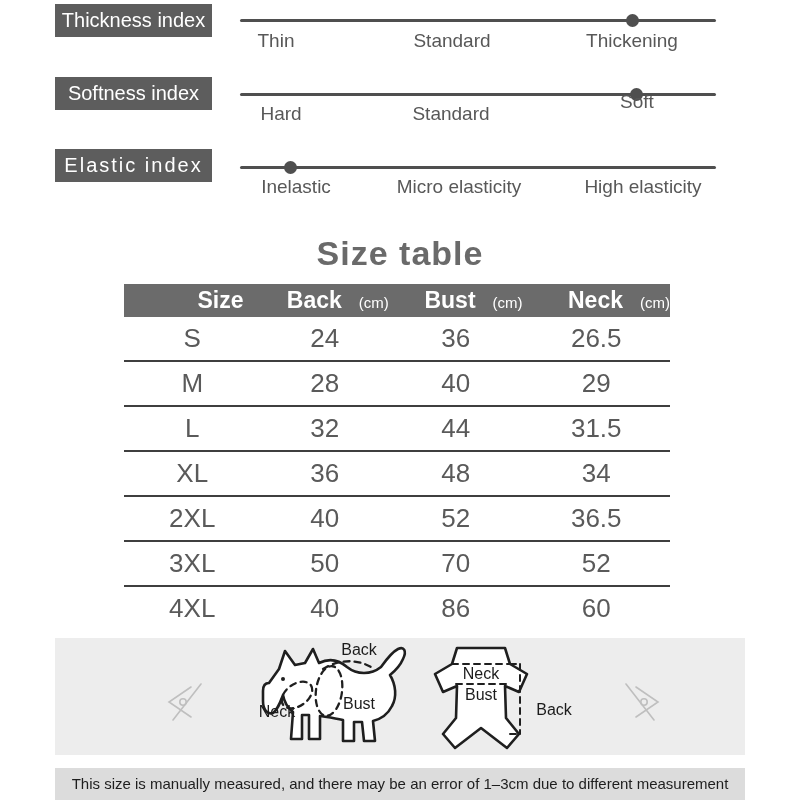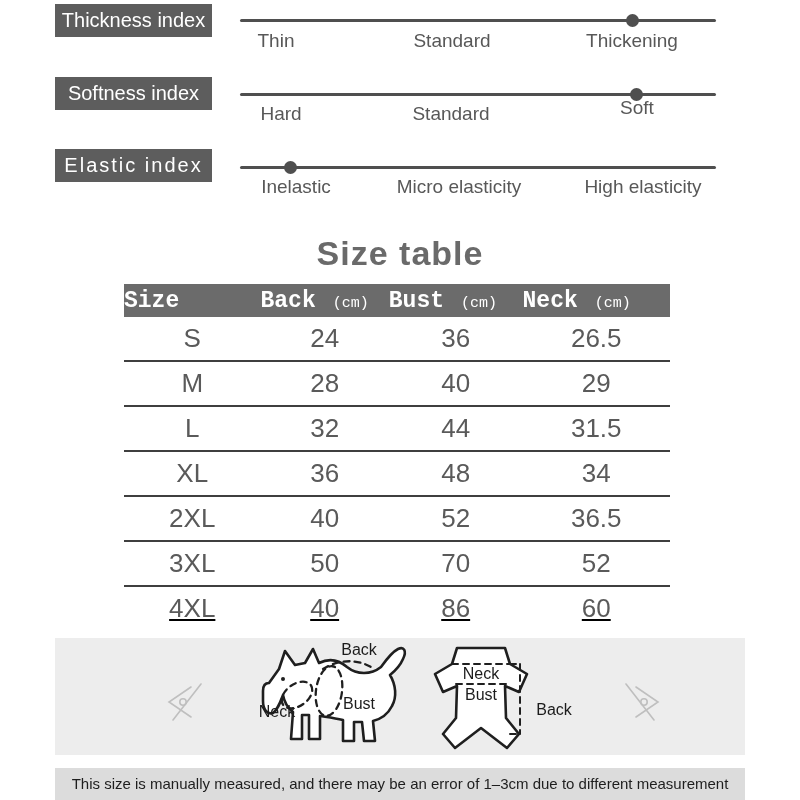--- a/index.html
+++ b/index.html
@@ -12,24 +12,24 @@
   .scale-box.spaced{letter-spacing:2px;}
   .scale-line{position:absolute;left:240px;width:476px;height:3px;background:#4f4f4f;border-radius:2px;}
   .scale-dot{position:absolute;width:13px;height:13px;border-radius:50%;background:#4f4f4f;}
   .scale-opt{position:absolute;transform:translateX(-50%);font-size:19px;color:#585858;white-space:nowrap;}
 
   
   .table-title{position:absolute;top:234px;left:0;width:800px;text-align:center;
                font-size:34px;font-weight:bold;color:#6a6a6a;letter-spacing:1px;}
   .size-table{position:absolute;left:124px;top:284px;width:546px;}
   .thead{display:flex;background:#6b6b6b;height:33px;align-items:center;}
-  .th{color:#fff;font-size:23px;font-weight:bold;text-align:left;font-family:Liberation Mono, monospace;}
+  .th{color:#fff;font-size:23px;font-weight:bold;text-align:right;}
   .th .unit{font-size:15px;font-weight:normal;margin-left:17px;}
   .tr{display:flex;height:43px;align-items:center;border-bottom:2px solid #3f3f3f;}
-  .tr:last-child{border-bottom:none;text-decoration:underline;}
+  .tr:last-child{border-bottom:none;}
   .td{font-size:26px;color:#5a5a5a;text-align:center;}
   .c0{width:25%;} .c1{width:23.5%;} .c2{width:24.5%;} .c3{width:27%;}
 
   
   .diagram-panel{position:absolute;left:55px;top:638px;width:690px;height:117px;background:#ededed;}
   .nav-arrow{position:absolute;top:43px;}
   .nav-arrow svg{stroke:#bfbfbf;fill:none;stroke-width:1.6;stroke-linecap:round;}
   .dog-wrap{position:absolute;left:198px;top:1px;width:172px;height:118px;}
   .garment-wrap{position:absolute;left:372px;top:6px;width:155px;height:108px;}
   .diag-label{position:absolute;transform:translateX(-50%);font-size:16px;color:#1c1c1c;white-space:nowrap;}
@@ -50,21 +50,21 @@
   <div class="scale-dot" style="top:14px;left:626px"></div>
   <span class="scale-opt" style="top:30px;left:276px">Thin</span>
   <span class="scale-opt" style="top:30px;left:452px">Standard</span>
   <span class="scale-opt" style="top:30px;left:632px">Thickening</span>
 
   <div class="scale-box" style="top:77px">Softness index</div>
   <div class="scale-line" style="top:93px"></div>
   <div class="scale-dot" style="top:88px;left:630px"></div>
   <span class="scale-opt" style="top:103px;left:281px">Hard</span>
   <span class="scale-opt" style="top:103px;left:451px">Standard</span>
-  <span class="scale-opt" style="top:97px;left:637px">Soft</span>
+  <span class="scale-opt" style="top:91px;left:637px">Soft</span>
 
   <div class="scale-box spaced" style="top:149px">Elastic index</div>
   <div class="scale-line" style="top:166px"></div>
   <div class="scale-dot" style="top:161px;left:284px"></div>
   <span class="scale-opt" style="top:176px;left:296px">Inelastic</span>
   <span class="scale-opt" style="top:176px;left:459px">Micro elasticity</span>
   <span class="scale-opt" style="top:176px;left:643px">High elasticity</span>
 
   <div class="table-title">Size table</div>
 

